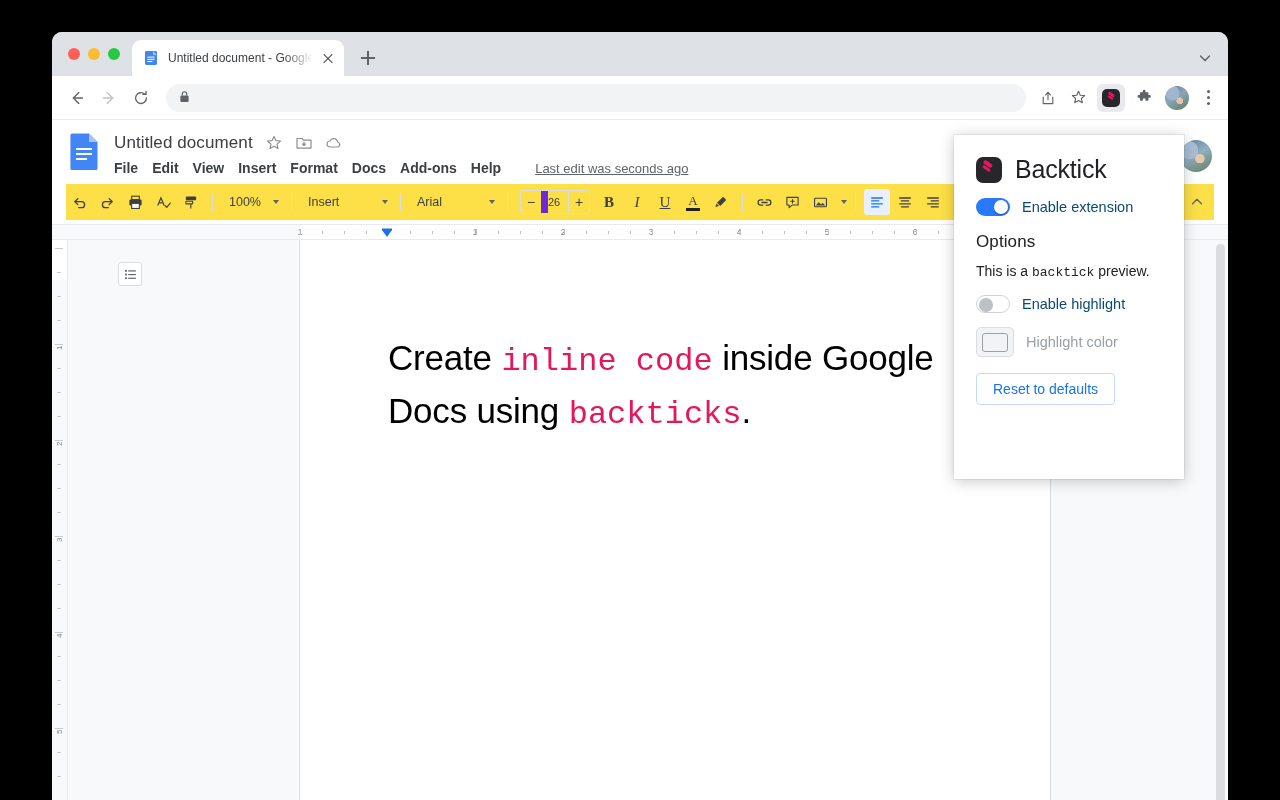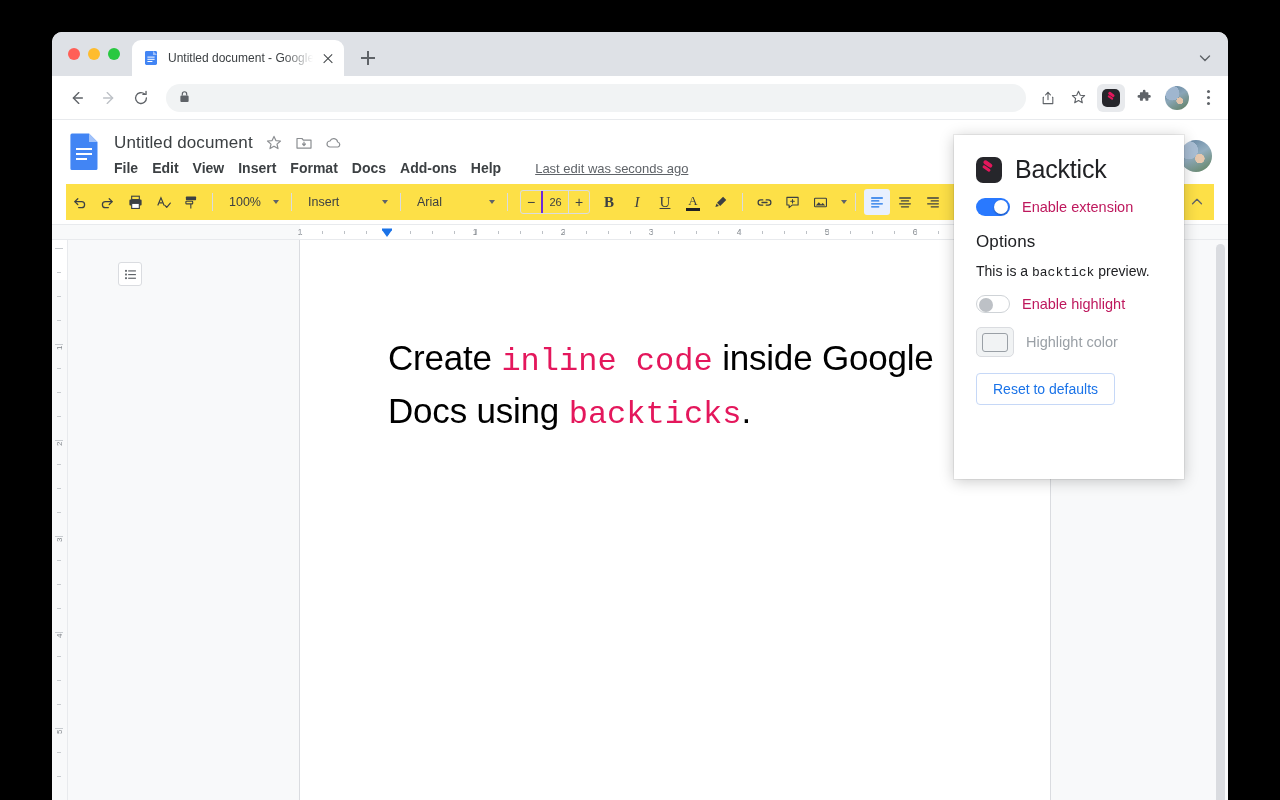--- a/index.html
+++ b/index.html
@@ -253,22 +253,22 @@
   #fontsize-stepper {
     display: flex; align-items: center;
     border: 1px solid #dadce0; border-radius: 3px;
     height: 24px; margin: 0 4px;
   }
   #fontsize-stepper .step {
     width: 20px; text-align: center; font-size: 14px; color: #3c4043;
     line-height: 22px;
   }
   #fontsize-value {
-    width: 28px; text-align: center; font-size: 11px; color: #3c4043;
-    border-left: 2px solid #6d28d9; border-right: 1px solid #dadce0;
+    width: 28px; text-align: left; font-size: 11px; color: #3c4043;
+    border-left: 7px solid #6d28d9; border-right: 1px solid #dadce0;
     line-height: 22px;
   }
   .tb-btn.bold { font-weight: bold; font-family: "Liberation Serif", serif; font-size: 15px; }
   .tb-btn.italic { font-style: italic; font-family: "Liberation Serif", serif; font-size: 15px; }
   .tb-btn.underline { text-decoration: underline; font-family: "Liberation Serif", serif; font-size: 15px; }
   #textcolor-btn {
     flex-direction: column; gap: 1px;
   }
   #textcolor-btn .letter { font-size: 13px; line-height: 13px; font-family: "Liberation Serif", serif; }
   #textcolor-btn .bar { width: 14px; height: 3px; background: #202124; }
@@ -401,21 +401,21 @@
   }
   .switch.on { background: #2979ff; }
   .switch.off { background: #fff; border: 1.5px solid #cfd3d7; }
   .switch .knob {
     position: absolute; top: 2px; width: 14px; height: 14px;
     border-radius: 50%; background: #fff;
     box-shadow: 0 1px 2px rgba(0,0,0,.3);
   }
   .switch.on .knob { right: 2px; }
   .switch.off .knob { left: 1.5px; background: #bdc1c6; box-shadow: none; }
-  .row-label { font-size: 14.5px; color: #be185d; }
+  .row-label { font-size: 14.5px; color: #0c4a6e; }
   .row-label.disabled { color: #9aa0a6; }
 
   #options-heading {
     font-size: 17px; color: #202124;
     margin: 16px 0 0 0; letter-spacing: .1px;
   }
   #preview-line {
     font-size: 14px; color: #202124;
     margin-top: 11px;
   }

